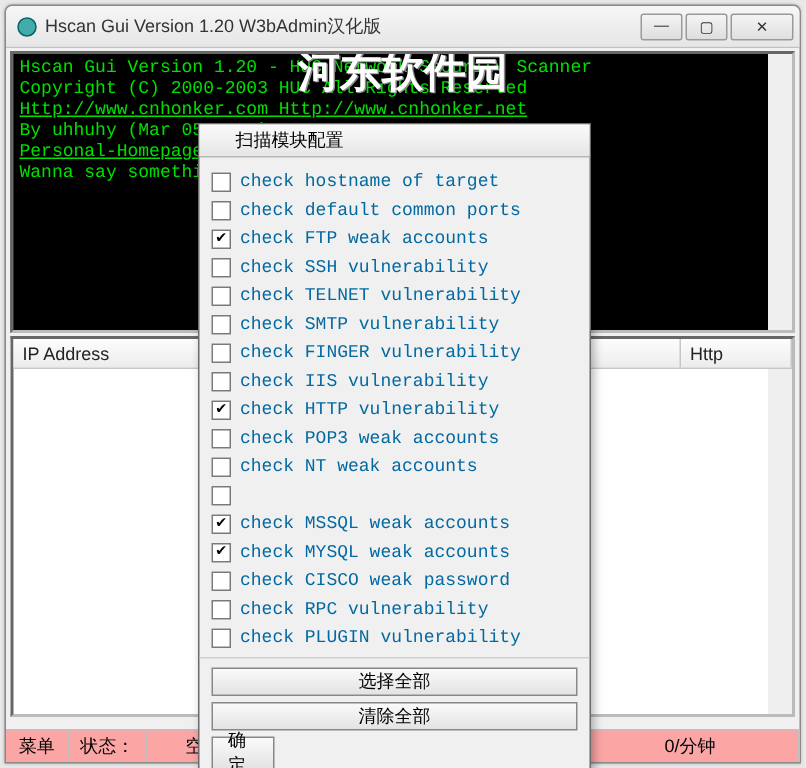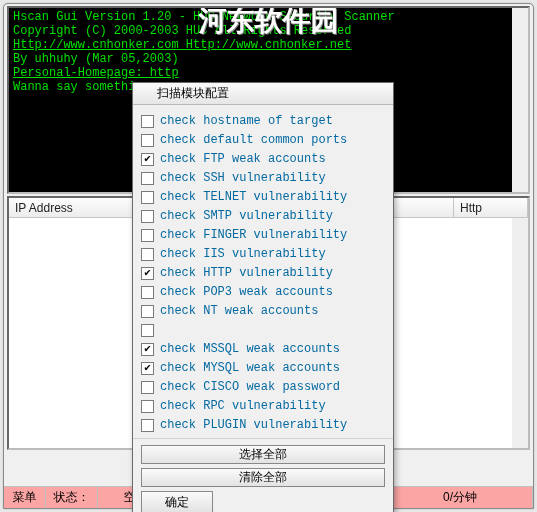--- a/index.html
+++ b/index.html
@@ -151,20 +151,31 @@
   font-size: 12px;
   padding: 0 10px;
   display: flex; align-items: center; justify-content: center;
 }
 .dlg-btn.wide { flex: 1; }
 </style>
 </head>
 <body>
 
 <div class="window">
+  <div class="titlebar">
+    <svg class="tb-icon" viewBox="0 0 16 16">
+        <circle cx="8" cy="8" r="6" fill="#4aa" stroke="#066"></circle>
+      </svg>
+    <div class="tb-title">Hscan Gui Version 1.20 W3bAdmin汉化版</div>
+    <div class="winbtns">
+      <div class="winbtn">—</div>
+      <div class="winbtn">▢</div>
+      <div class="winbtn close">✕</div>
+    </div>
+  </div>
 
   <div class="console">
     <div class="wm">河东软件园</div>
     <div class="ln">Hscan Gui Version 1.20 - HUC Network Security Scanner</div>
     <div class="ln">Copyright (C) 2000-2003 HUC All Rights Reserved</div>
     <div class="ln link">Http://www.cnhonker.com Http://www.cnhonker.net</div>
     <div class="ln"></div>
     <div class="ln">By uhhuhy (Mar 05,2003)</div>
     <div class="ln link">Personal-Homepage: http</div>
     <div class="ln">Wanna say something,ma</div>
@@ -258,16 +269,16 @@
         <span>check RPC vulnerability</span>
       </div>
       <div class="chkrow">
         <span class="chkbox"></span>
         <span>check PLUGIN vulnerability</span>
       </div>
     </div>
   <div class="dlg-btns">
     <div class="dlg-btn wide">选择全部</div>
     <div class="dlg-btn wide">清除全部</div>
-    <div class="dlg-btn" style="width:72px">确定</div>
+    <div class="dlg-btn" style="width:42px">确定</div>
     <div class="dlg-btn" style="width:50px">取消</div>
   </div>
 </div>
 
 </body></html>

